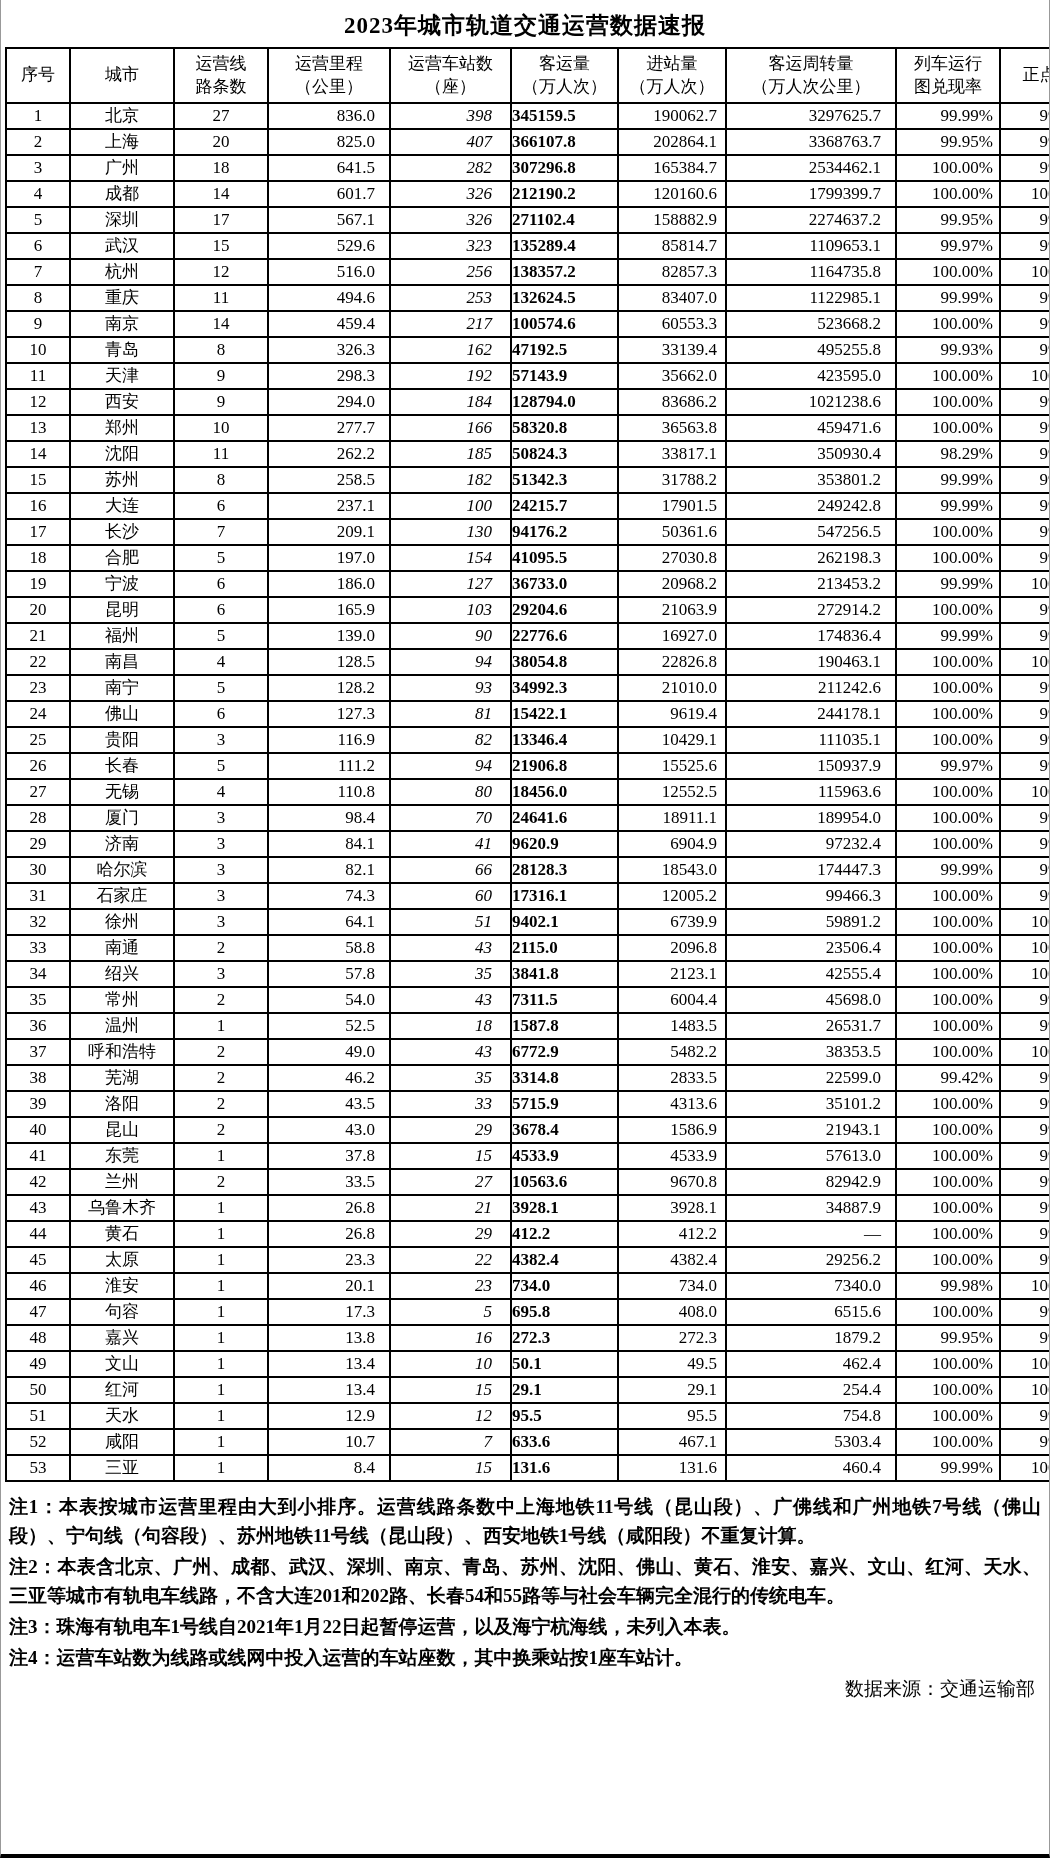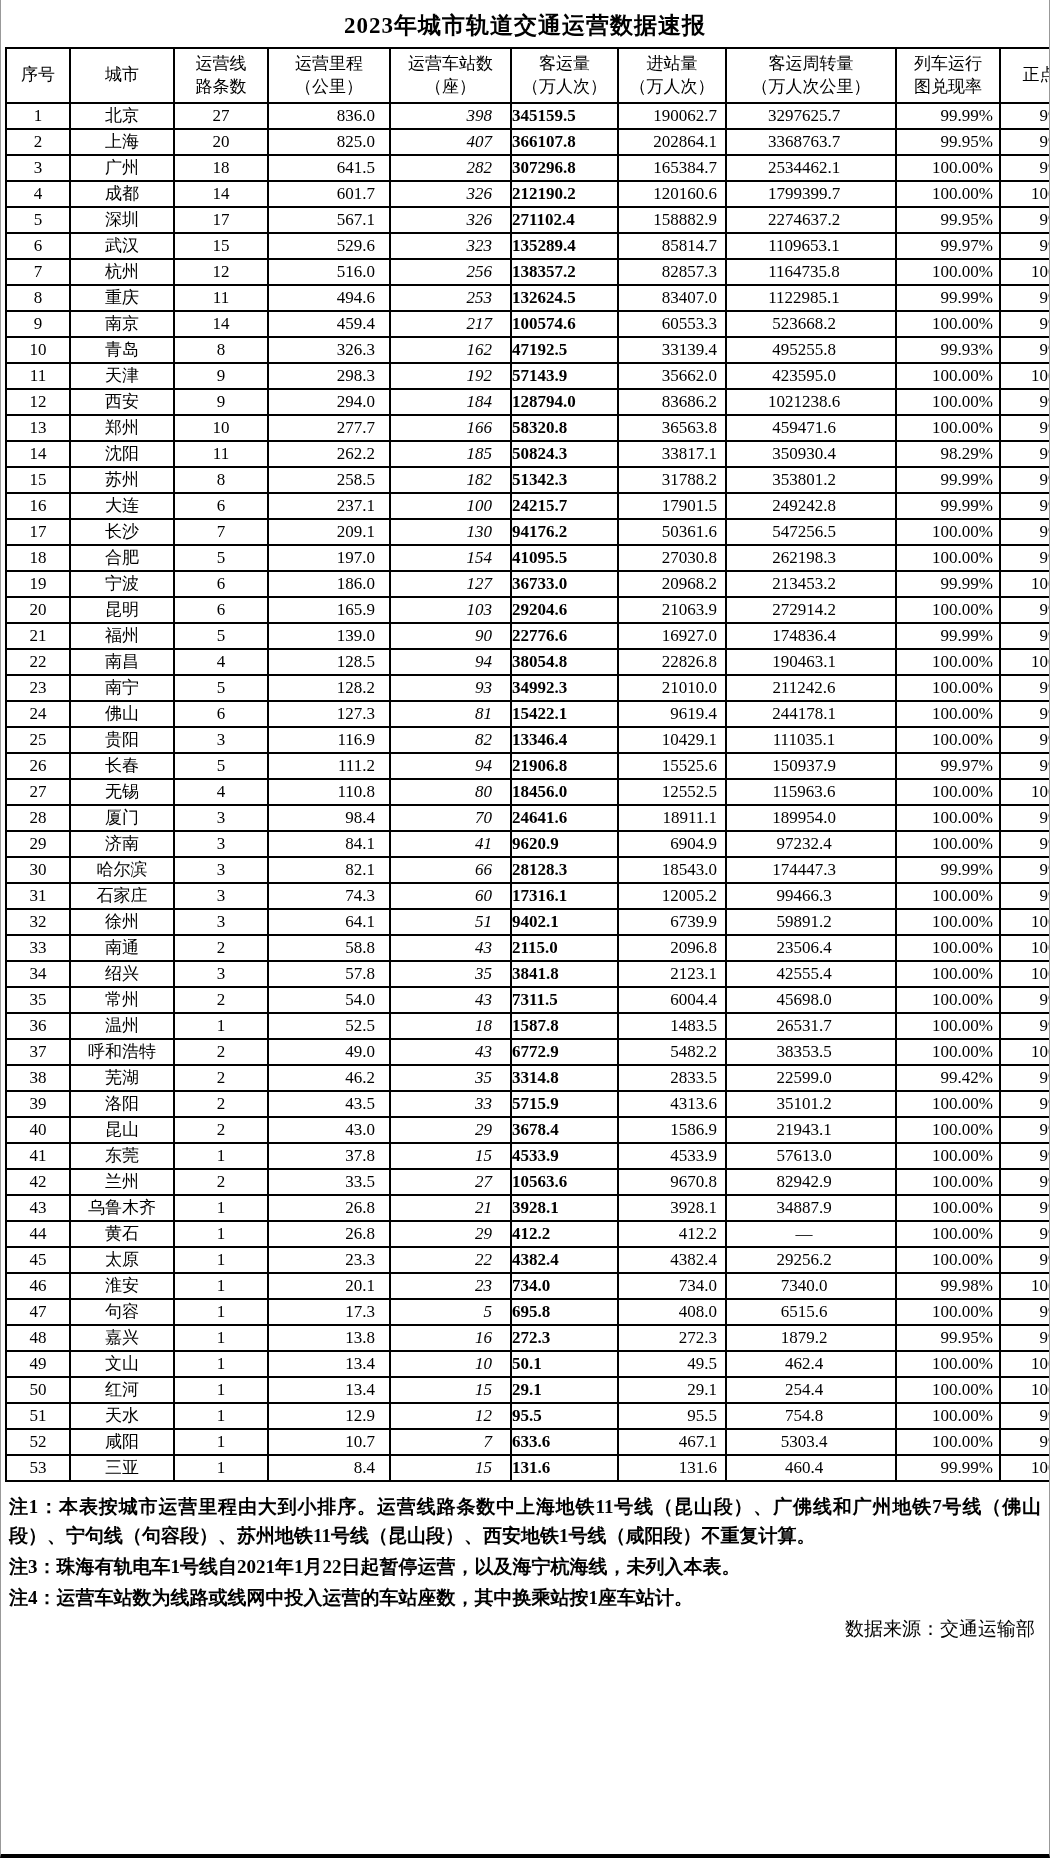--- a/index.html
+++ b/index.html
@@ -50,21 +50,21 @@
   .col5{width:101px}
   .col6{width:102px}
   .col7{width:164px}
   .col8{width:98px}
   .col9{width:90px}
   td.col0,td.col1,td.col2{text-align:center;}
   td.col3{text-align:right;padding-right:14px;}
   td.col4{text-align:right;padding-right:18px;font-style:italic;}
   td.col5{text-align:left;font-weight:bold;}
   td.col6{text-align:right;padding-right:8px;}
-  td.col7{text-align:center;padding-right:14px;}
+  td.col7{text-align:right;padding-right:14px;}
   td.col8{text-align:right;padding-right:6px;}
   td.col9{text-align:right;padding-right:3px;}
   .notes{
     margin-top:10px;
     padding:0 4px;
     font-size:19px;
     font-weight:bold;
     line-height:29px;
     text-align:justify;
   }
@@ -739,18 +739,19 @@
           <td class="col6">131.6</td>
           <td class="col7">460.4</td>
           <td class="col8">99.99%</td>
           <td class="col9">100.00%</td>
         </tr>
       </tbody>
   </table>
 
   <div class="notes">
     <p class="note">注1：本表按城市运营里程由大到小排序。运营线路条数中上海地铁11号线（昆山段）、广佛线和广州地铁7号线（佛山段）、宁句线（句容段）、苏州地铁11号线（昆山段）、西安地铁1号线（咸阳段）不重复计算。</p>
+    <p class="note">注2：本表含北京、广州、成都、武汉、深圳、南京、青岛、苏州、沈阳、佛山、黄石、淮安、嘉兴、文山、红河、天水、三亚等城市有轨电车线路，不含大连201和202路、长春54和55路等与社会车辆完全混行的传统电车。</p>
     <p class="note">注3：珠海有轨电车1号线自2021年1月22日起暂停运营，以及海宁杭海线，未列入本表。</p>
     <p class="note">注4：运营车站数为线路或线网中投入运营的车站座数，其中换乘站按1座车站计。</p>
   </div>
 
   <div class="source">数据来源：交通运输部</div>
 </div>
 
 </body></html>

